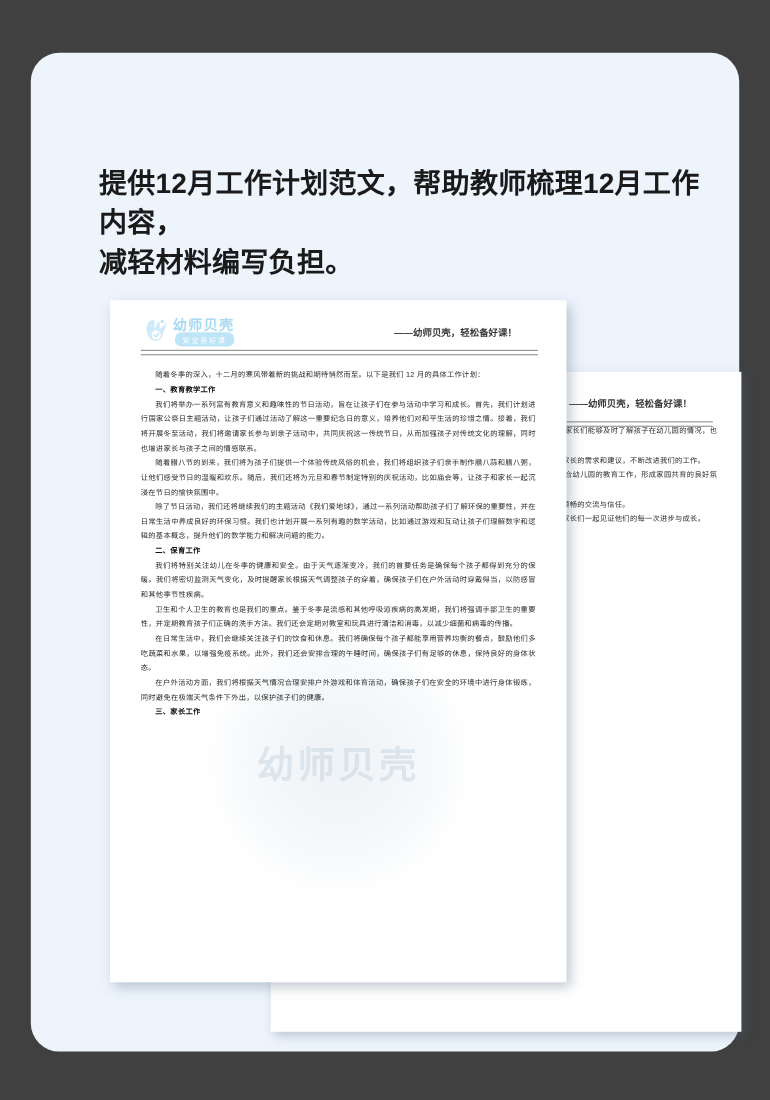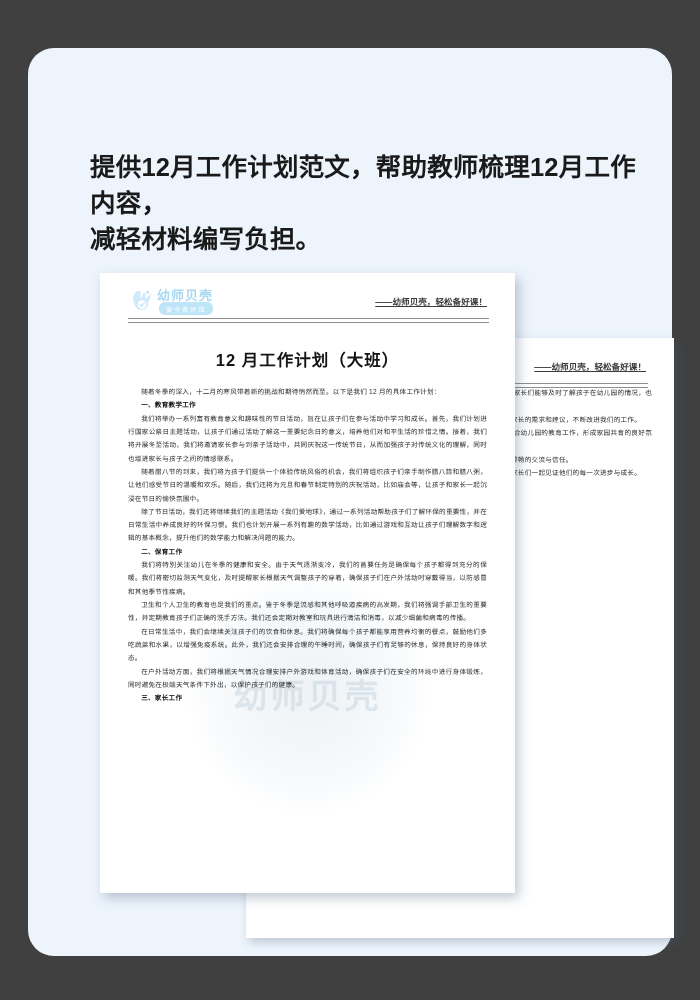--- a/index.html
+++ b/index.html
@@ -110,27 +110,26 @@
     color: #ffffff;
     background: #bde4f7;
     border-radius: 6px;
     padding: 1.5px 7px;
     letter-spacing: 1.5px;
     white-space: nowrap;
   }
 
   .tagline {
     position: absolute;
-    right: 28px;
+    right: 45px;
     top: 22px;
     font-size: 8.6px;
     color: #3b3b3b;
     white-space: nowrap;
     font-weight: 600;
-    text-decoration: underline;
   }
 
   .rule {
     position: absolute;
     left: 28px;
     right: 26px;
     top: 45px;
     height: 3px;
     border-top: 1px solid #8e8e8e;
     border-bottom: 1px solid #8e8e8e;
@@ -242,21 +241,20 @@
             <circle cx="20.6" cy="7.4" r="1" fill="#d9f0fb"></circle>
           </svg>
           <div class="logo-word">幼师贝壳</div>
           <div class="logo-sub">安全备好课</div>
         </div>
 
         <div class="tagline">——幼师贝壳，轻松备好课！</div>
         <div class="rule"></div>
       </div>
 
-      <h1 class="doc-title">12 月工作计划（大班）</h1>
 
       <div class="watermark">
         <div class="watermark-text">幼师贝壳</div>
       </div>
 
       <div class="doc-body">
         <p class="para">随着冬季的深入，十二月的寒风带着新的挑战和期待悄然而至。以下是我们 12 月的具体工作计划：</p>
         <p class="para heading">一、教育教学工作</p>
         <p class="para">我们将举办一系列富有教育意义和趣味性的节日活动，旨在让孩子们在参与活动中学习和成长。首先，我们计划进行国家公祭日主题活动，让孩子们通过活动了解这一重要纪念日的意义，培养他们对和平生活的珍惜之情。接着，我们将开展冬至活动，我们将邀请家长参与到亲子活动中，共同庆祝这一传统节日，从而加强孩子对传统文化的理解，同时也增进家长与孩子之间的情感联系。</p>
         <p class="para">随着腊八节的到来，我们将为孩子们提供一个体验传统风俗的机会，我们将组织孩子们亲手制作腊八蒜和腊八粥，让他们感受节日的温暖和欢乐。随后，我们还将为元旦和春节制定特别的庆祝活动，比如庙会等，让孩子和家长一起沉浸在节日的愉快氛围中。</p>

